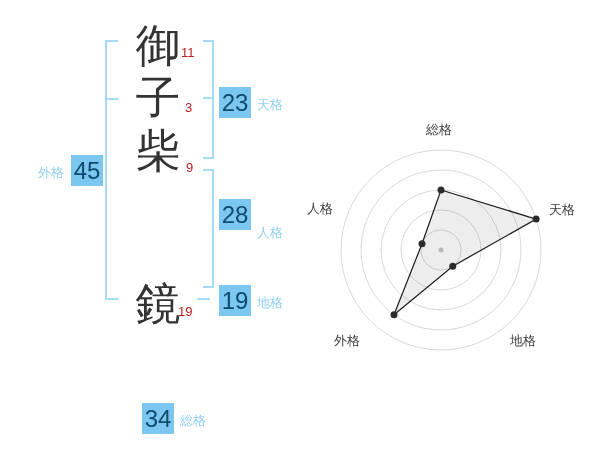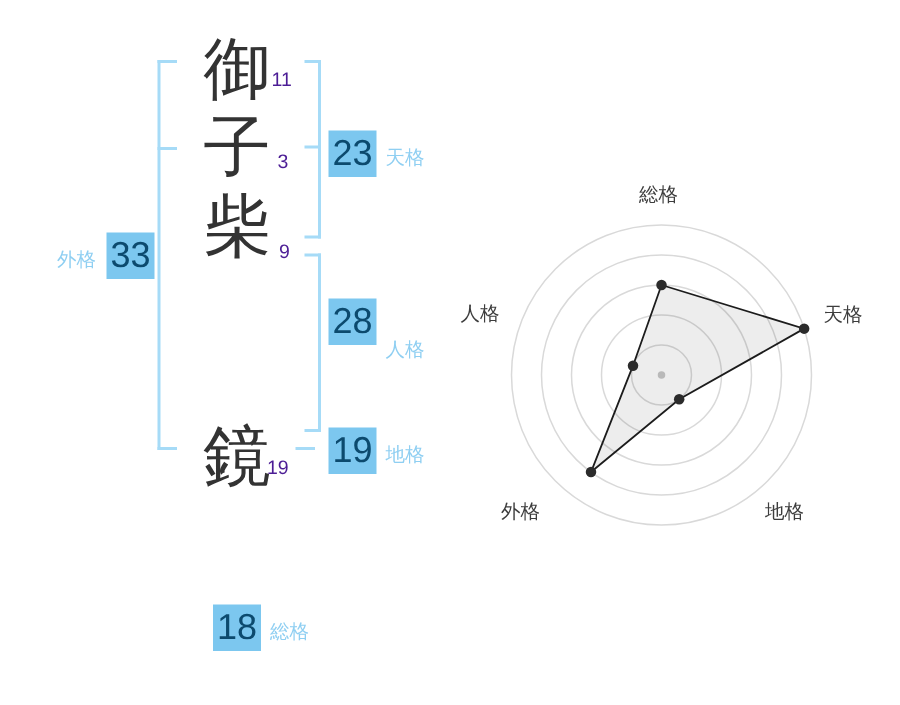--- a/index.html
+++ b/index.html
@@ -5,21 +5,21 @@
   html,body{margin:0;padding:0;background:#fff;}
   #canvas{
     position:relative;width:600px;height:470px;background:#ffffff;
     font-family:"Liberation Sans","DejaVu Sans",sans-serif;overflow:hidden;
   }
   .kanji{
     position:absolute;left:135px;width:46px;text-align:center;
     font-size:45px;line-height:1;color:#333333;
     font-family:"DejaVu Sans","Liberation Sans",sans-serif;
   }
-  .strokes{position:absolute;font-size:13px;line-height:1;color:#4c1d95;}
+  .strokes{position:absolute;font-size:13px;line-height:1;color:#b91c1c;}
   .bk{position:absolute;background:#a6dbf7;}
   .vbox{
     position:absolute;width:32px;height:31px;background:#7cc7ef;
     color:#0c4a6e;font-size:24px;line-height:31px;text-align:center;
   }
   .klabel{position:absolute;font-size:13px;line-height:1;color:#8fcff2;}
   .klabel.right-align{text-align:right;}
   #radar-svg{position:absolute;left:0;top:0;}
   #radar-svg text{font-family:"Liberation Sans","DejaVu Sans",sans-serif;}
 </style>
@@ -50,32 +50,32 @@
   <div class="bk" style="left:203px;top:97px;width:11px;height:2px"></div>
   <div class="bk" style="left:203px;top:157px;width:11px;height:2px"></div>
 
   <div class="bk" style="left:212px;top:169px;width:2px;height:119px"></div>
   <div class="bk" style="left:203px;top:169px;width:11px;height:2px"></div>
   <div class="bk" style="left:203px;top:286px;width:11px;height:2px"></div>
 
   <div class="bk" style="left:197px;top:298px;width:13px;height:2px"></div>
 
   <div class="klabel right-align" style="left:28px;top:166px;width:36px">外格</div>
-  <div class="vbox" style="left:71px;top:155px">33</div>
+  <div class="vbox" style="left:71px;top:155px">45</div>
 
   <div class="vbox" style="left:219px;top:87px">23</div>
   <div class="klabel" style="left:257px;top:98px">天格</div>
 
   <div class="vbox" style="left:219px;top:199px">28</div>
   <div class="klabel" style="left:257px;top:226px">人格</div>
 
   <div class="vbox" style="left:219px;top:285px">19</div>
   <div class="klabel" style="left:257px;top:296px">地格</div>
 
-  <div class="vbox" style="left:142px;top:403px">18</div>
+  <div class="vbox" style="left:142px;top:403px">34</div>
   <div class="klabel" style="left:180px;top:414px">総格</div>
 
   <svg id="radar-svg" width="600" height="470" viewBox="0 0 600 470">
       <circle cx="441" cy="250" r="20" fill="none" stroke="#d9d9d9" stroke-width="1"></circle>
       <circle cx="441" cy="250" r="40" fill="none" stroke="#d9d9d9" stroke-width="1"></circle>
       <circle cx="441" cy="250" r="60" fill="none" stroke="#d9d9d9" stroke-width="1"></circle>
       <circle cx="441" cy="250" r="80" fill="none" stroke="#d9d9d9" stroke-width="1"></circle>
       <circle cx="441" cy="250" r="100" fill="none" stroke="#d9d9d9" stroke-width="1"></circle>
       <polygon points="441.0,190.0 536.1,219.1 452.8,266.2 394.0,314.7 422.0,243.8" fill="rgba(0,0,0,0.07)" stroke="#1c1c1c" stroke-width="1.2"></polygon>
       <circle cx="441" cy="250" r="2.5" fill="#b9b9b9"></circle>

